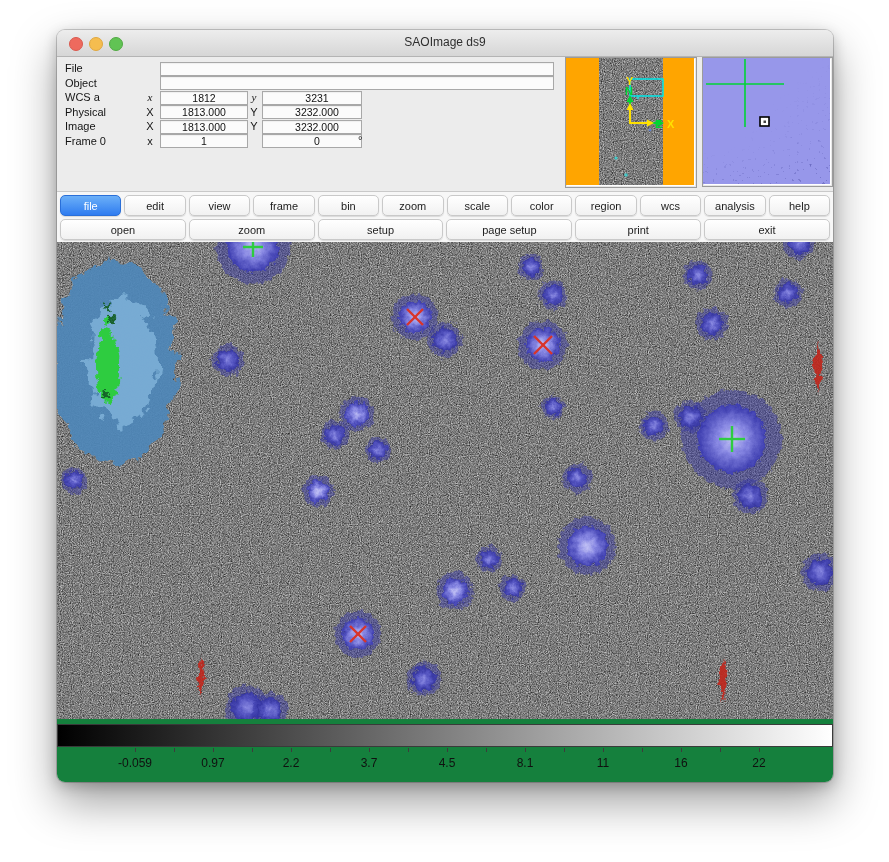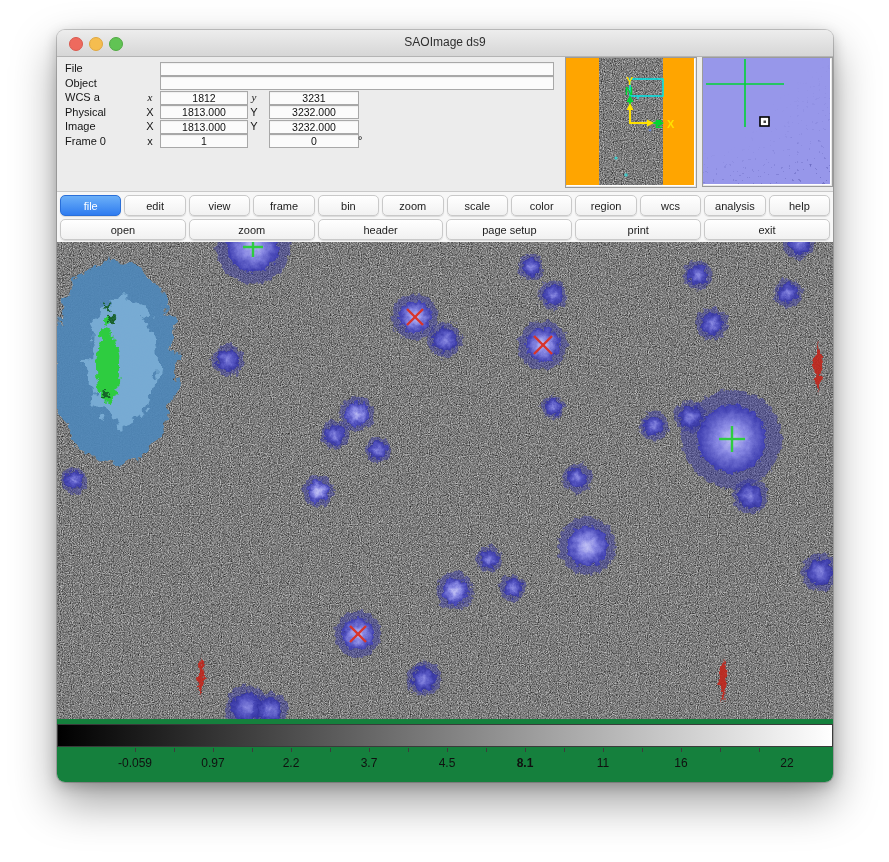--- a/index.html
+++ b/index.html
@@ -18,21 +18,21 @@
   .infobar{position:relative;height:134px;background:#ececec;border-bottom:1px solid #c9c9c9;}
   .irows{position:absolute;left:0;top:4px;width:505px;}
   .irow{position:relative;height:14.6px;}
   .ilab{position:absolute;left:8px;top:1px;font-size:11px;color:#141414;}
   .ik{position:absolute;top:1px;font-size:11px;color:#141414;width:10px;text-align:center;}
   .ik.i{font-family:"Liberation Serif",serif;font-style:italic;}
   .k1{left:88px;}.k2{left:192px;}
   .ifield{position:absolute;top:0.5px;height:12px;line-height:12px;border:1px solid #a8a8a8;background:#fbfbfb;
     font-size:10.5px;text-align:center;color:#111;box-shadow:inset 0 1px 1px rgba(0,0,0,.05);}
   .f1{left:103px;width:86px;}
-  .f2{left:212px;width:88px;}
+  .f2{left:205px;width:88px;padding-left:10px;}
   .fwide{left:103px;width:392px;}
   .suffix{position:absolute;left:301px;top:0;font-size:11px;color:#141414;}
   .panel{position:absolute;top:0;border:1px solid #9b9b9b;background:#fff;box-shadow:inset 0 0 0 1px #e8e8e8;}
   .panel svg{display:block;}
   #panner{left:508px;width:130px;height:129px;}
   #magnifier{left:645px;width:129px;height:128px;}
   
   .menustrip{height:50px;background:#f7f7f7;padding-top:3px;box-sizing:border-box;}
   .mrow{display:flex;gap:3px;padding:0 3px;height:21px;margin-bottom:3px;}
   .mbtn{flex:1;display:flex;align-items:center;justify-content:center;font-size:11px;color:#1c1c1c;
@@ -215,21 +215,21 @@
         <div class="mbtn">scale</div>
         <div class="mbtn">color</div>
         <div class="mbtn">region</div>
         <div class="mbtn">wcs</div>
         <div class="mbtn">analysis</div>
         <div class="mbtn">help</div>
       </div>
       <div class="mrow">
         <div class="mbtn">open</div>
         <div class="mbtn">zoom</div>
-        <div class="mbtn">header</div>
+        <div class="mbtn">setup</div>
         <div class="mbtn">page setup</div>
         <div class="mbtn">print</div>
         <div class="mbtn">exit</div>
       </div>
     </div>
 
     <div class="image-wrap">
       <svg id="star-svg" width="776" height="477" viewBox="0 0 776 477">
         <rect x="0" y="0" width="776" height="477" fill="#0a0a0a"></rect>
         <rect x="0" y="0" width="776" height="477" filter="url(#grain)"></rect>
@@ -418,21 +418,21 @@
           <div class="cb-tick" style="left: 624px;"></div>
           <div class="cb-tick" style="left: 663px;"></div>
           <div class="cb-tick" style="left: 702px;"></div>
         </div>
       <div>
         <span class="cb-label" style="left: 78px;">-0.059</span>
         <span class="cb-label" style="left: 156px;">0.97</span>
         <span class="cb-label" style="left: 234px;">2.2</span>
         <span class="cb-label" style="left: 312px;">3.7</span>
         <span class="cb-label" style="left: 390px;">4.5</span>
-        <span class="cb-label" style="left: 468px; font-weight: bold;">8.1</span>
+        <span class="cb-label" style="left: 468px;">8.1</span>
         <span class="cb-label" style="left: 546px;">11</span>
         <span class="cb-label" style="left: 624px;">16</span>
-        <span class="cb-label" style="left: 702px; margin-left: 28px;">22</span>
+        <span class="cb-label" style="left: 702px;">22</span>
       </div>
     </div>
 
   </div>
 </div>
 
 </body></html>

